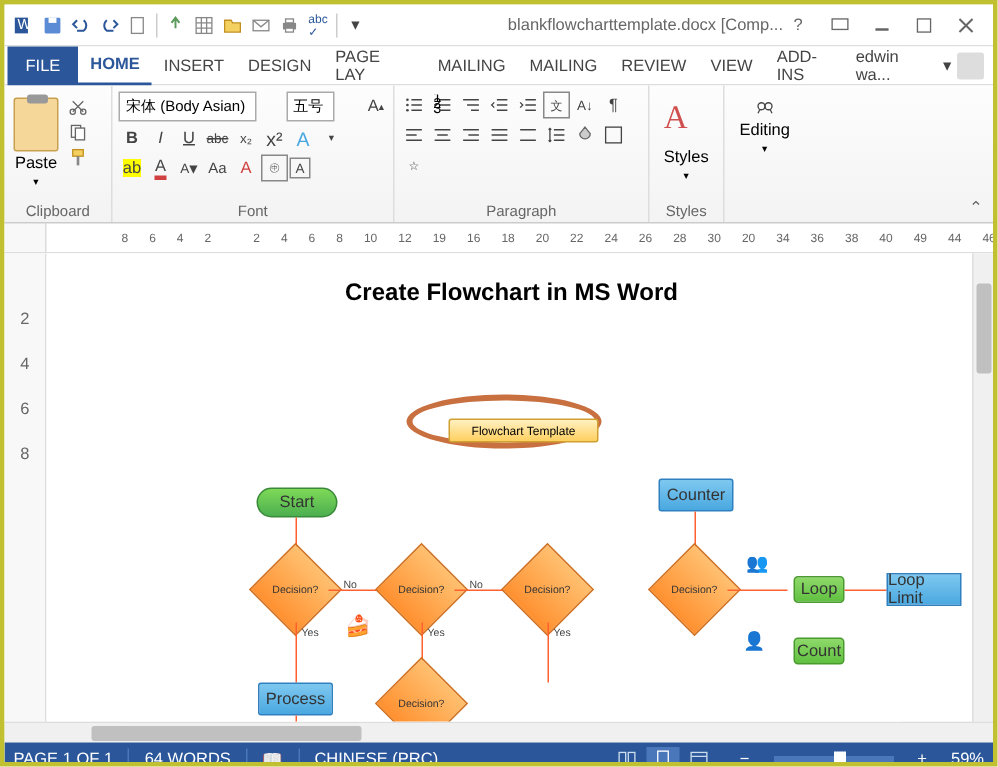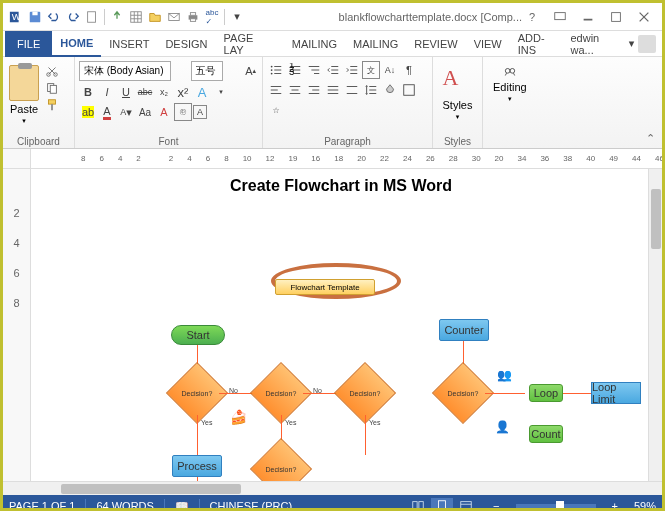--- a/index.html
+++ b/index.html
@@ -40,35 +40,35 @@
 .editing-section{padding:4px;display:flex;flex-direction:column;align-items:flex-start}
 .collapse-btn{position:absolute;right:2px;bottom:2px;width:14px;height:14px;color:#666}
 .ruler-area{height:20px;background:#fff;display:flex;border-bottom:1px solid #ddd}
 .ruler-corner{width:28px;background:#f8f8f8;border-right:1px solid #ddd}
 .hruler{flex:1;position:relative;font-size:8px;color:#666;display:flex;align-items:center;padding-left:50px;gap:14px;overflow:hidden}
 .hruler span{font-size:8px}
 .doc-area{height:312px;display:flex;background:#fff}
 .vruler{width:28px;background:#f8f8f8;border-right:1px solid #ddd;position:relative;font-size:8px;color:#666;display:flex;flex-direction:column;align-items:center;padding-top:20px;gap:18px}
 .canvas{flex:1;background:#fff;position:relative;overflow:hidden}
 .page{position:absolute;left:50px;top:0;width:520px;height:500px;background:#fff}
-.doc-title{text-align:center;font-weight:bold;font-size:16px;color:#000;margin-top:8px}
+.doc-title{text-align:center;font-weight:bold;font-size:16px;color:#000;margin-top:18px}
 .doc-body{font-size:9px;color:#333;line-height:1.6;padding:10px 40px 0 120px}
 .flowchart{position:absolute;top:90px;left:0;width:560px;height:260px}
 .node{position:absolute;display:flex;align-items:center;justify-content:center;font-size:8px;color:#333}
 .terminator{width:54px;height:20px;background:linear-gradient(#7ed957,#4caf50);border-radius:10px;border:1px solid #3a8a3a}
 .diamond{width:44px;height:44px;background:linear-gradient(#ffc070,#ff9030);border:1px solid #d07020;transform:rotate(45deg)}
 .diamond span{transform:rotate(-45deg);font-size:7px}
 .process{width:50px;height:22px;background:linear-gradient(#7ec8f0,#4aa8e0);border:1px solid #3080c0;border-radius:2px}
 .loop{width:34px;height:18px;background:linear-gradient(#8ed96a,#60c040);border:1px solid #4a9a30;border-radius:3px}
 .looplimit{width:50px;height:22px;background:linear-gradient(#7ec8f0,#4aa8e0);border:1px solid #3080c0}
 .label{position:absolute;font-size:7px;color:#444}
 .people-icon{width:16px;height:16px;display:flex;align-items:center;justify-content:center;font-size:12px}
 .banner{position:absolute;top:4px;left:190px;width:140px;height:40px}
 .banner-ring{width:130px;height:36px;border:4px solid #c97040;border-radius:50%;position:absolute;top:0;left:0}
-.banner-label{position:absolute;top:16px;left:4px;width:100px;height:16px;background:linear-gradient(#fff0c0,#ffd060);border:1px solid #d0a030;border-radius:2px;font-size:8px;display:flex;align-items:center;justify-content:center}
+.banner-label{position:absolute;top:16px;left:28px;width:100px;height:16px;background:linear-gradient(#fff0c0,#ffd060);border:1px solid #d0a030;border-radius:2px;font-size:8px;display:flex;align-items:center;justify-content:center}
 .conn{position:absolute;background:#ff6030}
 .arrow-h{height:1px}
 .arrow-v{width:1px}
 .scrollbar-v{width:14px;background:#f0f0f0;border-left:1px solid #ddd;position:relative}
 .scroll-thumb-v{position:absolute;left:2px;width:10px;top:20px;height:60px;background:#c0c0c0;border-radius:2px}
 .scrollbar-h{height:14px;background:#f0f0f0;border-top:1px solid #ddd;display:flex}
 .scroll-track-h{flex:1;position:relative;margin-left:28px}
 .scroll-thumb-h{position:absolute;top:2px;left:30px;height:10px;width:180px;background:#c0c0c0;border-radius:2px}
 .statusbar{height:22px;background:#2b579a;color:#fff;display:flex;align-items:center;padding:0 6px;font-size:10px;gap:10px}
 .status-sep{width:1px;height:14px;background:#4a77ba}

